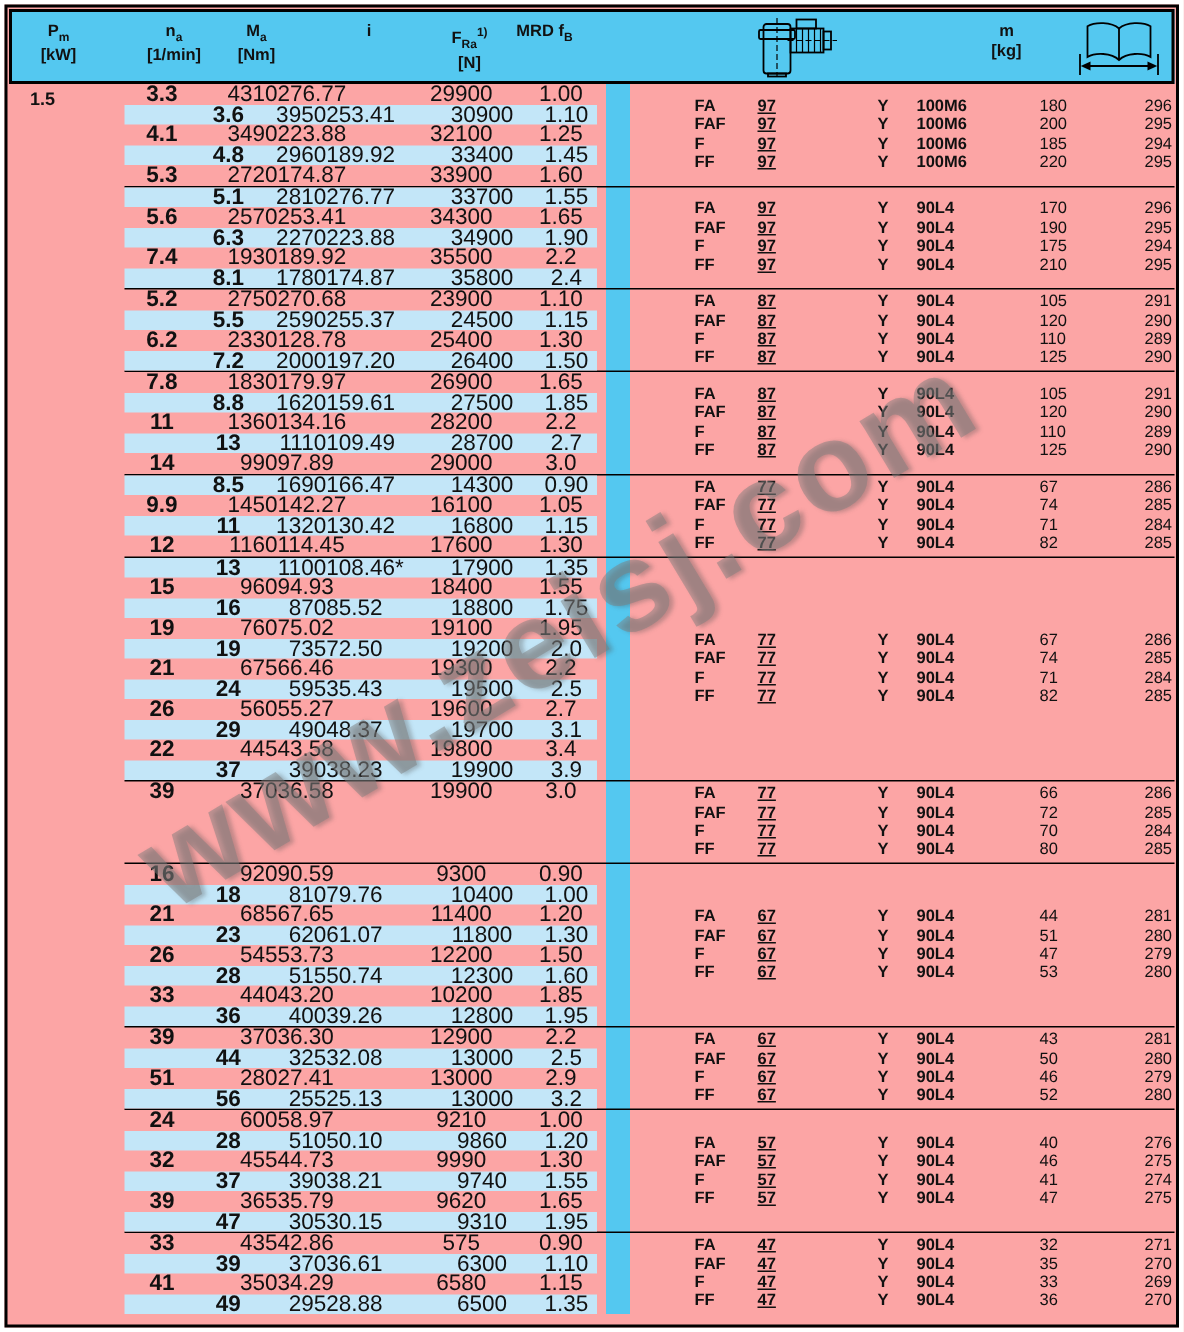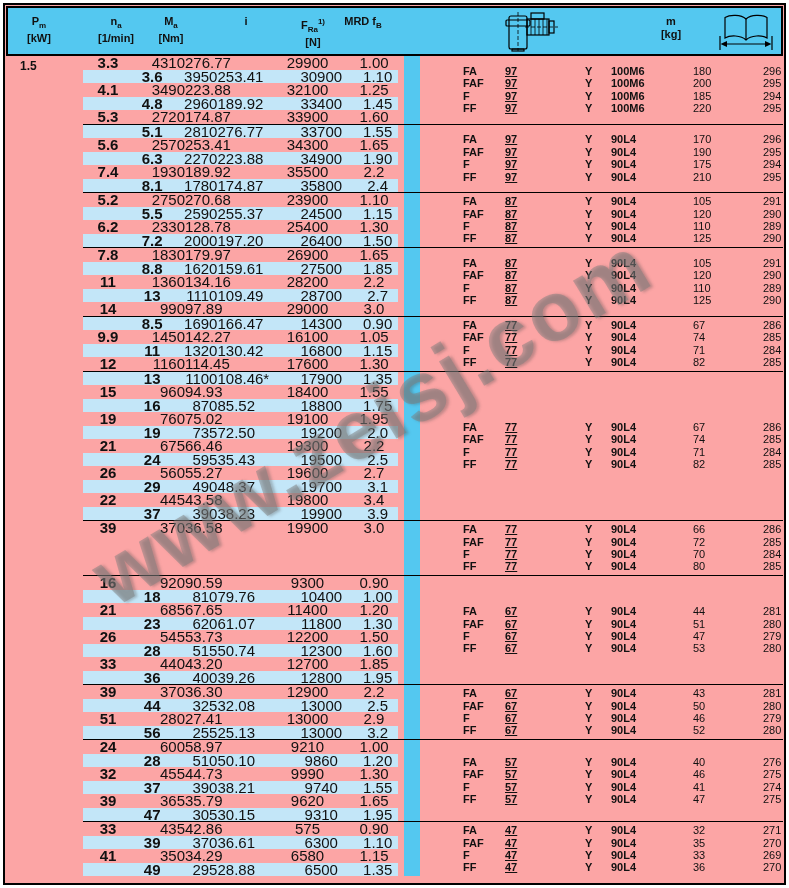--- a/index.html
+++ b/index.html
@@ -676,21 +676,21 @@
                 <span class="c c-na">28</span>
                 <span class="c c-ma">515</span>
                 <span class="c c-i">50.74</span>
                 <span class="c c-fra">12300</span>
                 <span class="c c-fb">1.60</span>
               </div>
               <div class="trow">
                 <span class="c c-na">33</span>
                 <span class="c c-ma">440</span>
                 <span class="c c-i">43.20</span>
-                <span class="c c-fra">12700</span>
+                <span class="c c-fra">10200</span>
                 <span class="c c-fb">1.85</span>
               </div>
               <div class="trow stripe">
                 <span class="c c-na">36</span>
                 <span class="c c-ma">400</span>
                 <span class="c c-i">39.26</span>
                 <span class="c c-fra">12800</span>
                 <span class="c c-fb">1.95</span>
               </div>
             </div>

